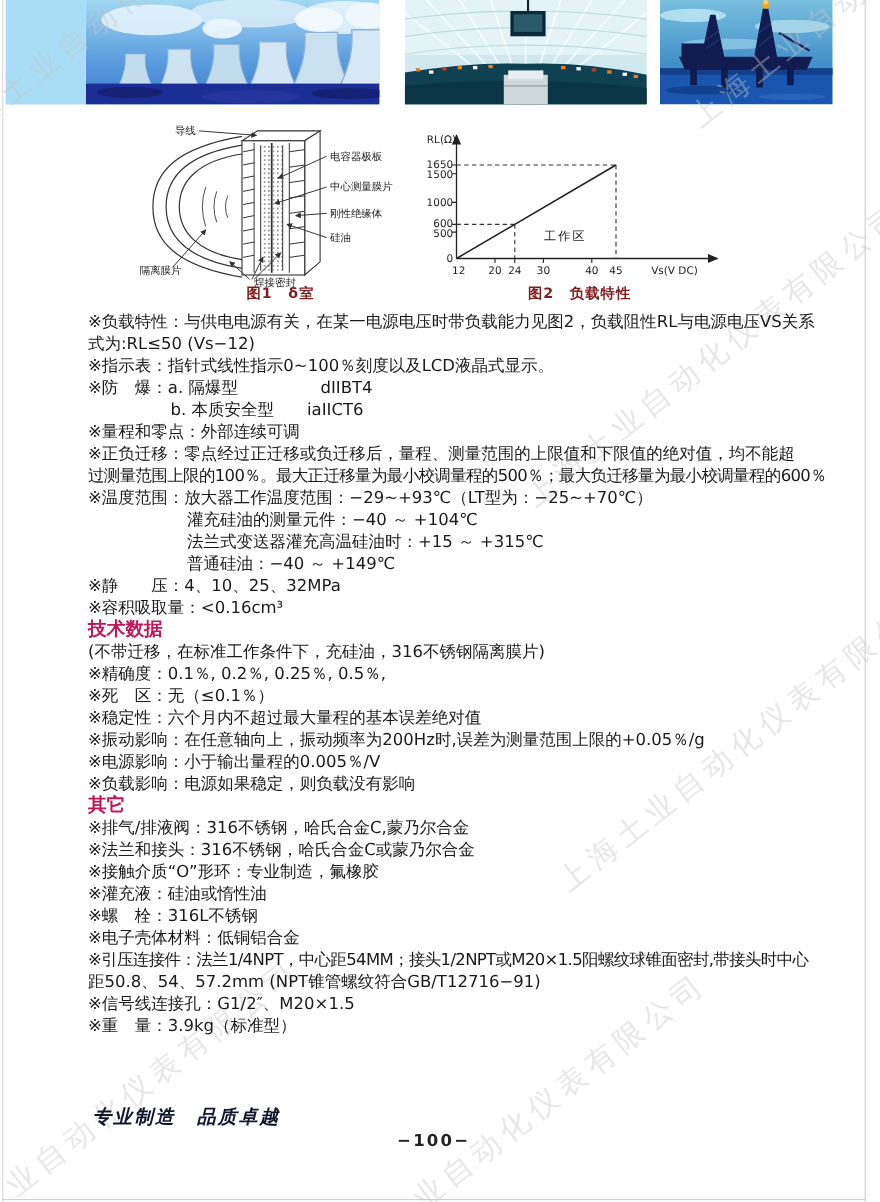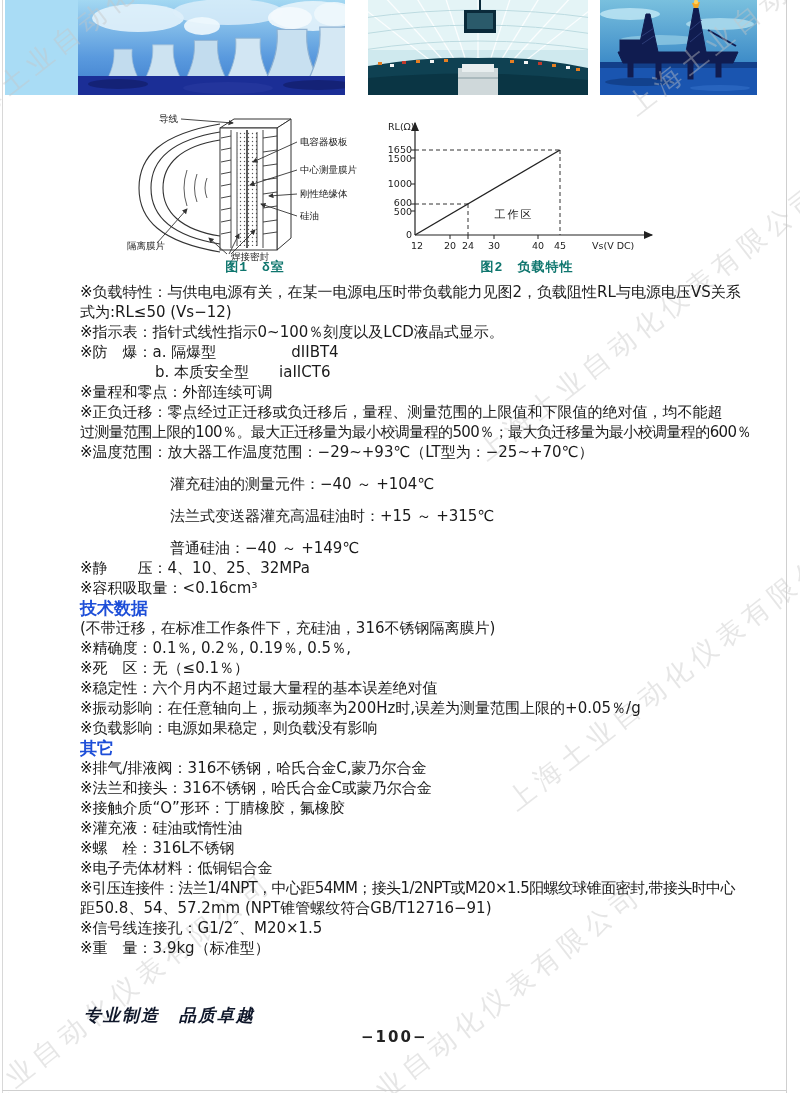--- a/index.html
+++ b/index.html
@@ -11,29 +11,29 @@
   
   .wm{position:absolute;white-space:nowrap;font-size:27px;letter-spacing:6px;color:#c6c6c6;
       opacity:.42;transform:rotate(-38deg);transform-origin:0 0;z-index:1;pointer-events:none;}
   
   .header{position:absolute;left:0;top:0;width:800px;height:95px;z-index:0;}
   .strip{position:absolute;left:5px;top:0;width:73px;height:95px;background:#a9dcf5;}
   .ph{position:absolute;top:0;height:95px;}
   
   .fig1{position:absolute;left:123px;top:112px;z-index:2;}
   .fig2{position:absolute;left:386px;top:114px;z-index:2;}
-  .figcap{position:absolute;z-index:2;font-size:13px;font-weight:600;color:#0f766e;letter-spacing:1px;font-family:Liberation Mono, monospace;}
+  .figcap{position:absolute;z-index:2;font-size:13px;font-weight:600;color:#7f1d1d;letter-spacing:1px;}
   .cap1{left:190px;top:258px;width:130px;text-align:center;}
   .cap2{left:452px;top:258px;width:150px;text-align:center;}
   
   .body{position:absolute;left:80px;top:282px;width:652px;z-index:2;font-size:15px;}
   .bl{height:20px;line-height:20px;white-space:nowrap;}
-  .bh{height:20px;line-height:20px;white-space:nowrap;font-size:17px;font-weight:bold;color:#1d4ed8;}
+  .bh{height:20px;line-height:20px;white-space:nowrap;font-size:17px;font-weight:bold;color:#be185d;}
   .ind-b{padding-left:75px;}
-  .ind-t{padding-left:90px;margin-top:12px;}
+  .ind-t{padding-left:90px;}
   .squeeze{letter-spacing:-0.6px;}
   
   .footer-left{position:absolute;left:84px;top:1004px;z-index:2;font-size:17px;font-style:italic;
                font-weight:bold;color:#0f172a;letter-spacing:2px;}
   .footer-page{position:absolute;left:361px;top:1028px;z-index:2;font-size:15px;font-weight:600;
                letter-spacing:2px;color:#222;}
   svg text{font-family:"DejaVu Sans","Liberation Sans",sans-serif;}
 </style>
 </head>
 <body>
@@ -292,29 +292,30 @@
     <div class="bl">※正负迁移：零点经过正迁移或负迁移后，量程、测量范围的上限值和下限值的绝对值，均不能超</div>
     <div class="bl squeeze">过测量范围上限的100％。最大正迁移量为最小校调量程的500％；最大负迁移量为最小校调量程的600％</div>
     <div class="bl">※温度范围：放大器工作温度范围：−29~+93℃（LT型为：−25~+70℃）</div>
     <div class="bl ind-t">灌充硅油的测量元件：−40 ～ +104℃</div>
     <div class="bl ind-t">法兰式变送器灌充高温硅油时：+15 ～ +315℃</div>
     <div class="bl ind-t">普通硅油：−40 ～ +149℃</div>
     <div class="bl">※静　　压：4、10、25、32MPa</div>
     <div class="bl">※容积吸取量：&lt;0.16cm³</div>
     <div class="bh">技术数据</div>
     <div class="bl">(不带迁移，在标准工作条件下，充硅油，316不锈钢隔离膜片)</div>
-    <div class="bl">※精确度：0.1％, 0.2％, 0.19％, 0.5％,</div>
+    <div class="bl">※精确度：0.1％, 0.2％, 0.25％, 0.5％,</div>
     <div class="bl">※死　区：无（≤0.1％）</div>
     <div class="bl">※稳定性：六个月内不超过最大量程的基本误差绝对值</div>
     <div class="bl">※振动影响：在任意轴向上，振动频率为200Hz时,误差为测量范围上限的+0.05％/g</div>
+    <div class="bl">※电源影响：小于输出量程的0.005％/V</div>
     <div class="bl">※负载影响：电源如果稳定，则负载没有影响</div>
     <div class="bh">其它</div>
     <div class="bl">※排气/排液阀：316不锈钢，哈氏合金C,蒙乃尔合金</div>
     <div class="bl">※法兰和接头：316不锈钢，哈氏合金C或蒙乃尔合金</div>
-    <div class="bl">※接触介质“O”形环：丁腈橡胶，氟橡胶</div>
+    <div class="bl">※接触介质“O”形环：专业制造，氟橡胶</div>
     <div class="bl">※灌充液：硅油或惰性油</div>
     <div class="bl">※螺　栓：316L不锈钢</div>
     <div class="bl">※电子壳体材料：低铜铝合金</div>
     <div class="bl squeeze">※引压连接件：法兰1/4NPT，中心距54MM；接头1/2NPT或M20×1.5阳螺纹球锥面密封,带接头时中心</div>
     <div class="bl">距50.8、54、57.2mm (NPT锥管螺纹符合GB/T12716−91)</div>
     <div class="bl">※信号线连接孔：G1/2″、M20×1.5</div>
     <div class="bl">※重　量：3.9kg（标准型）</div>
   </div>
 
   <div class="footer-left">专业制造　品质卓越</div>

